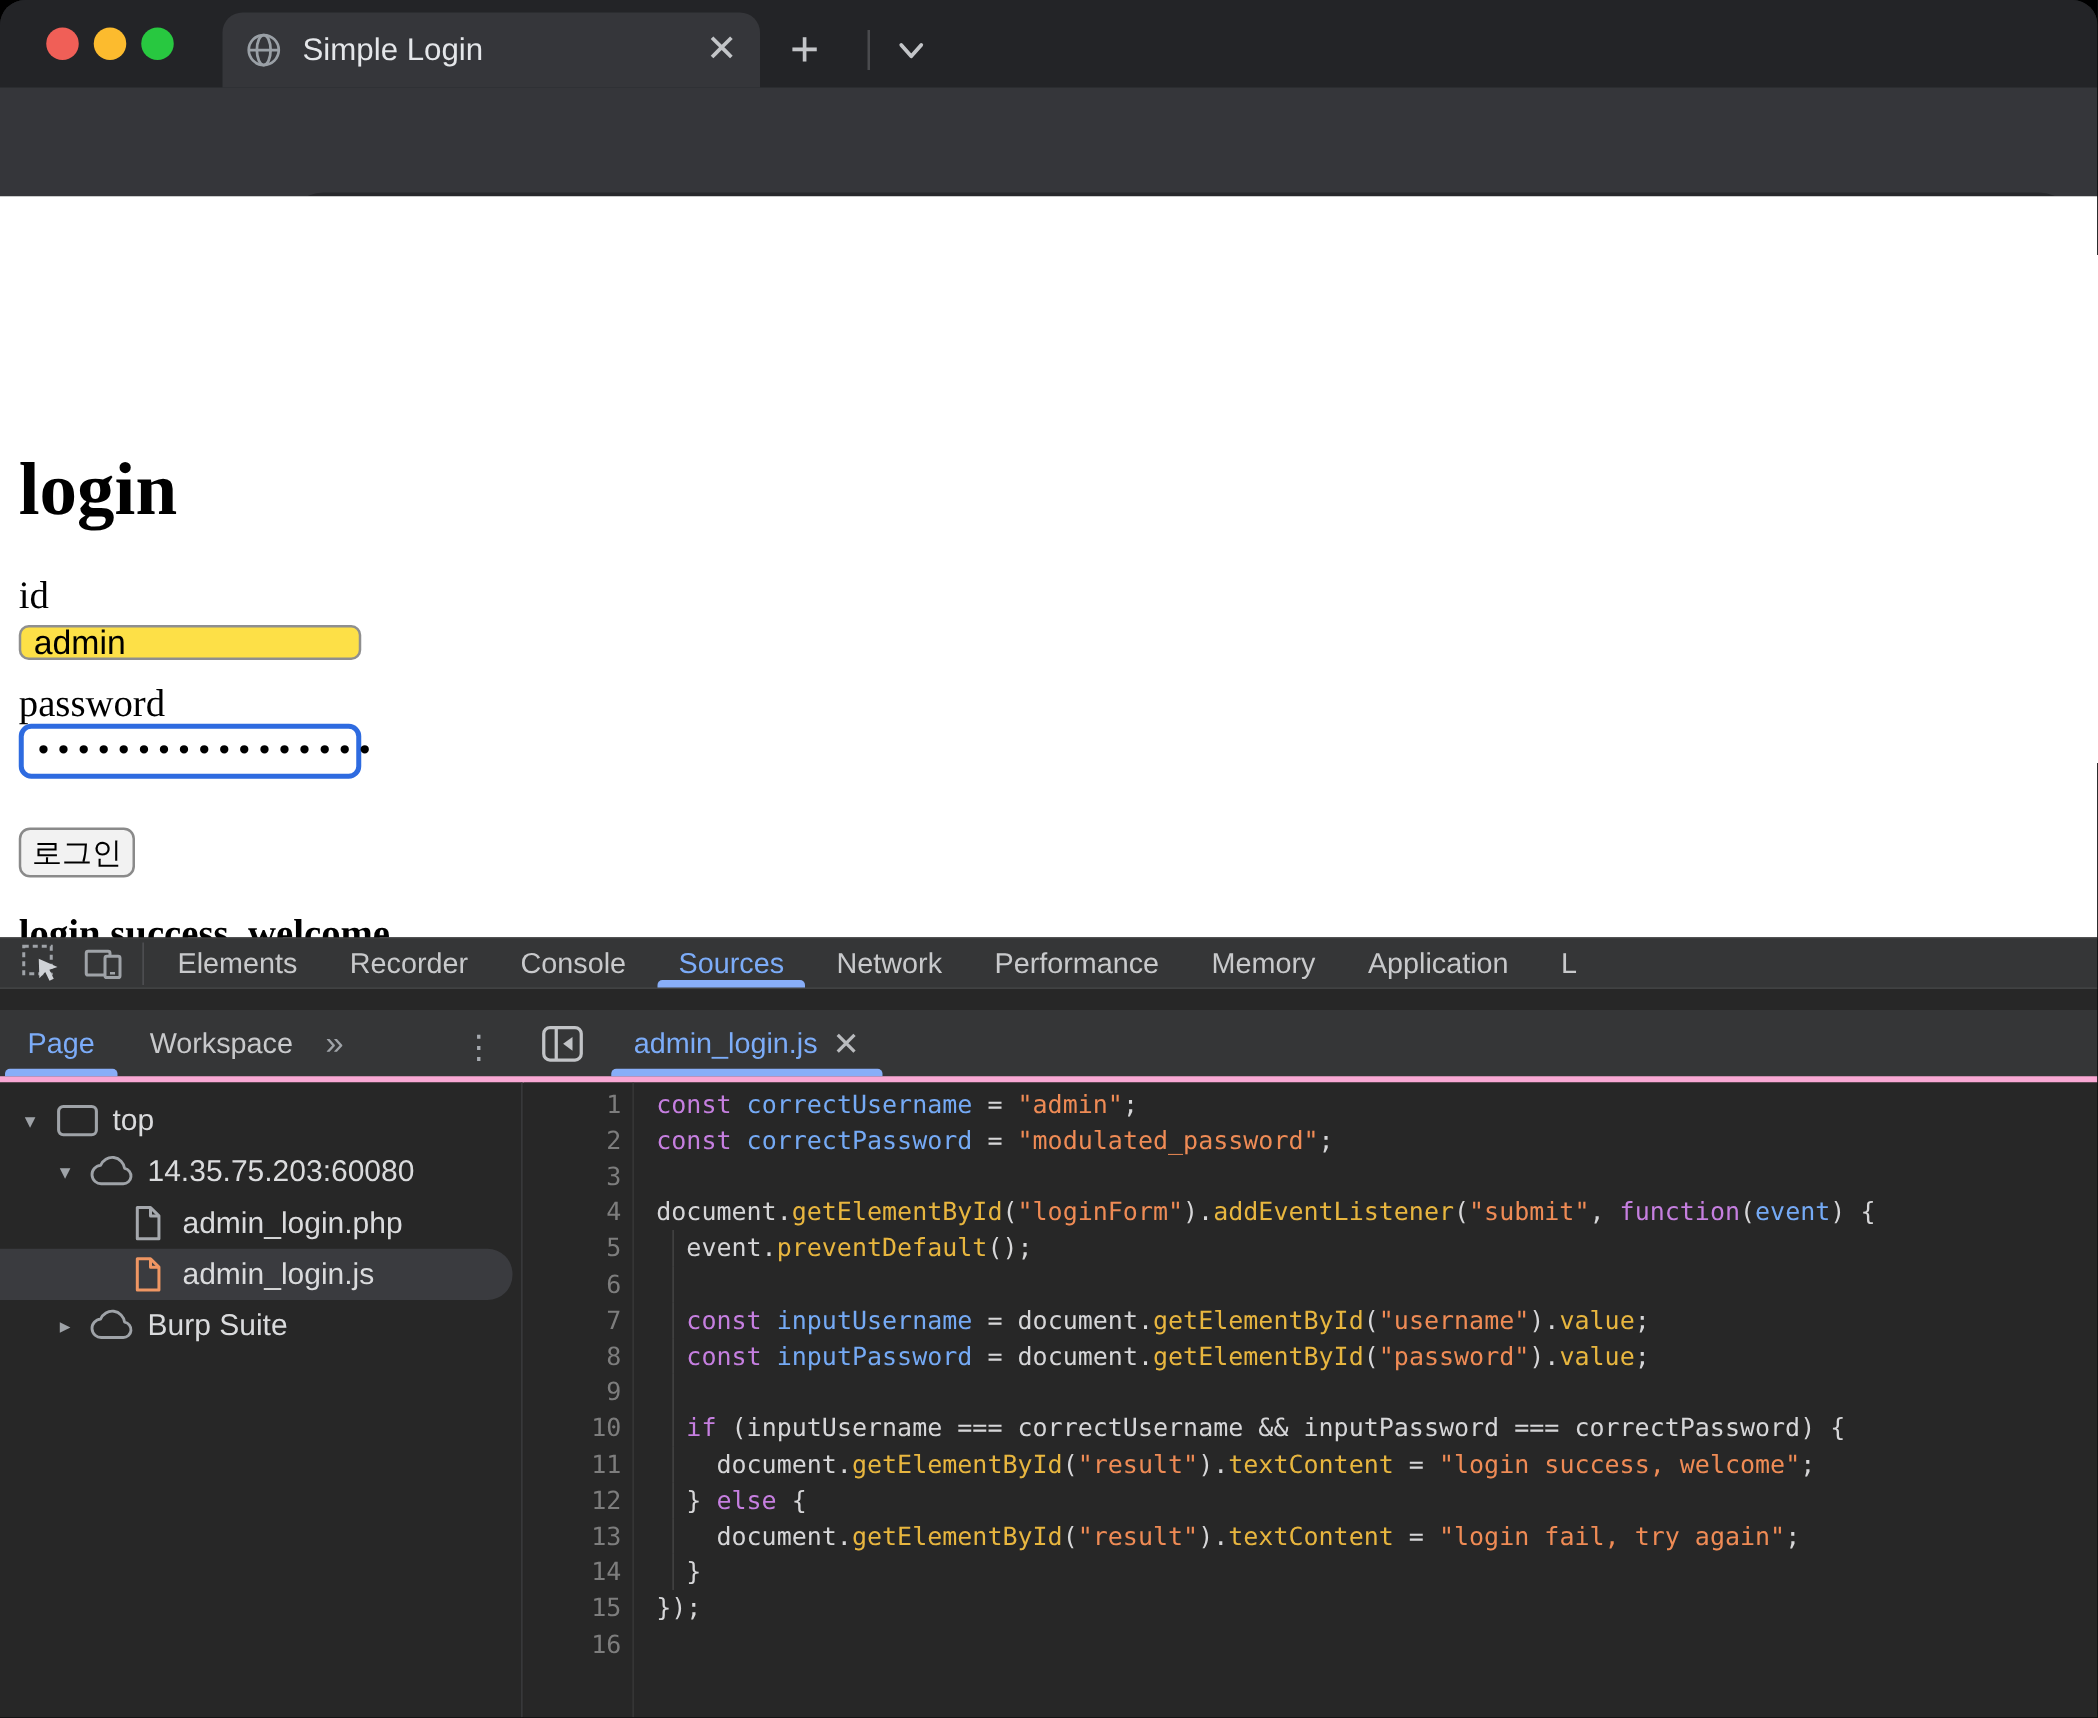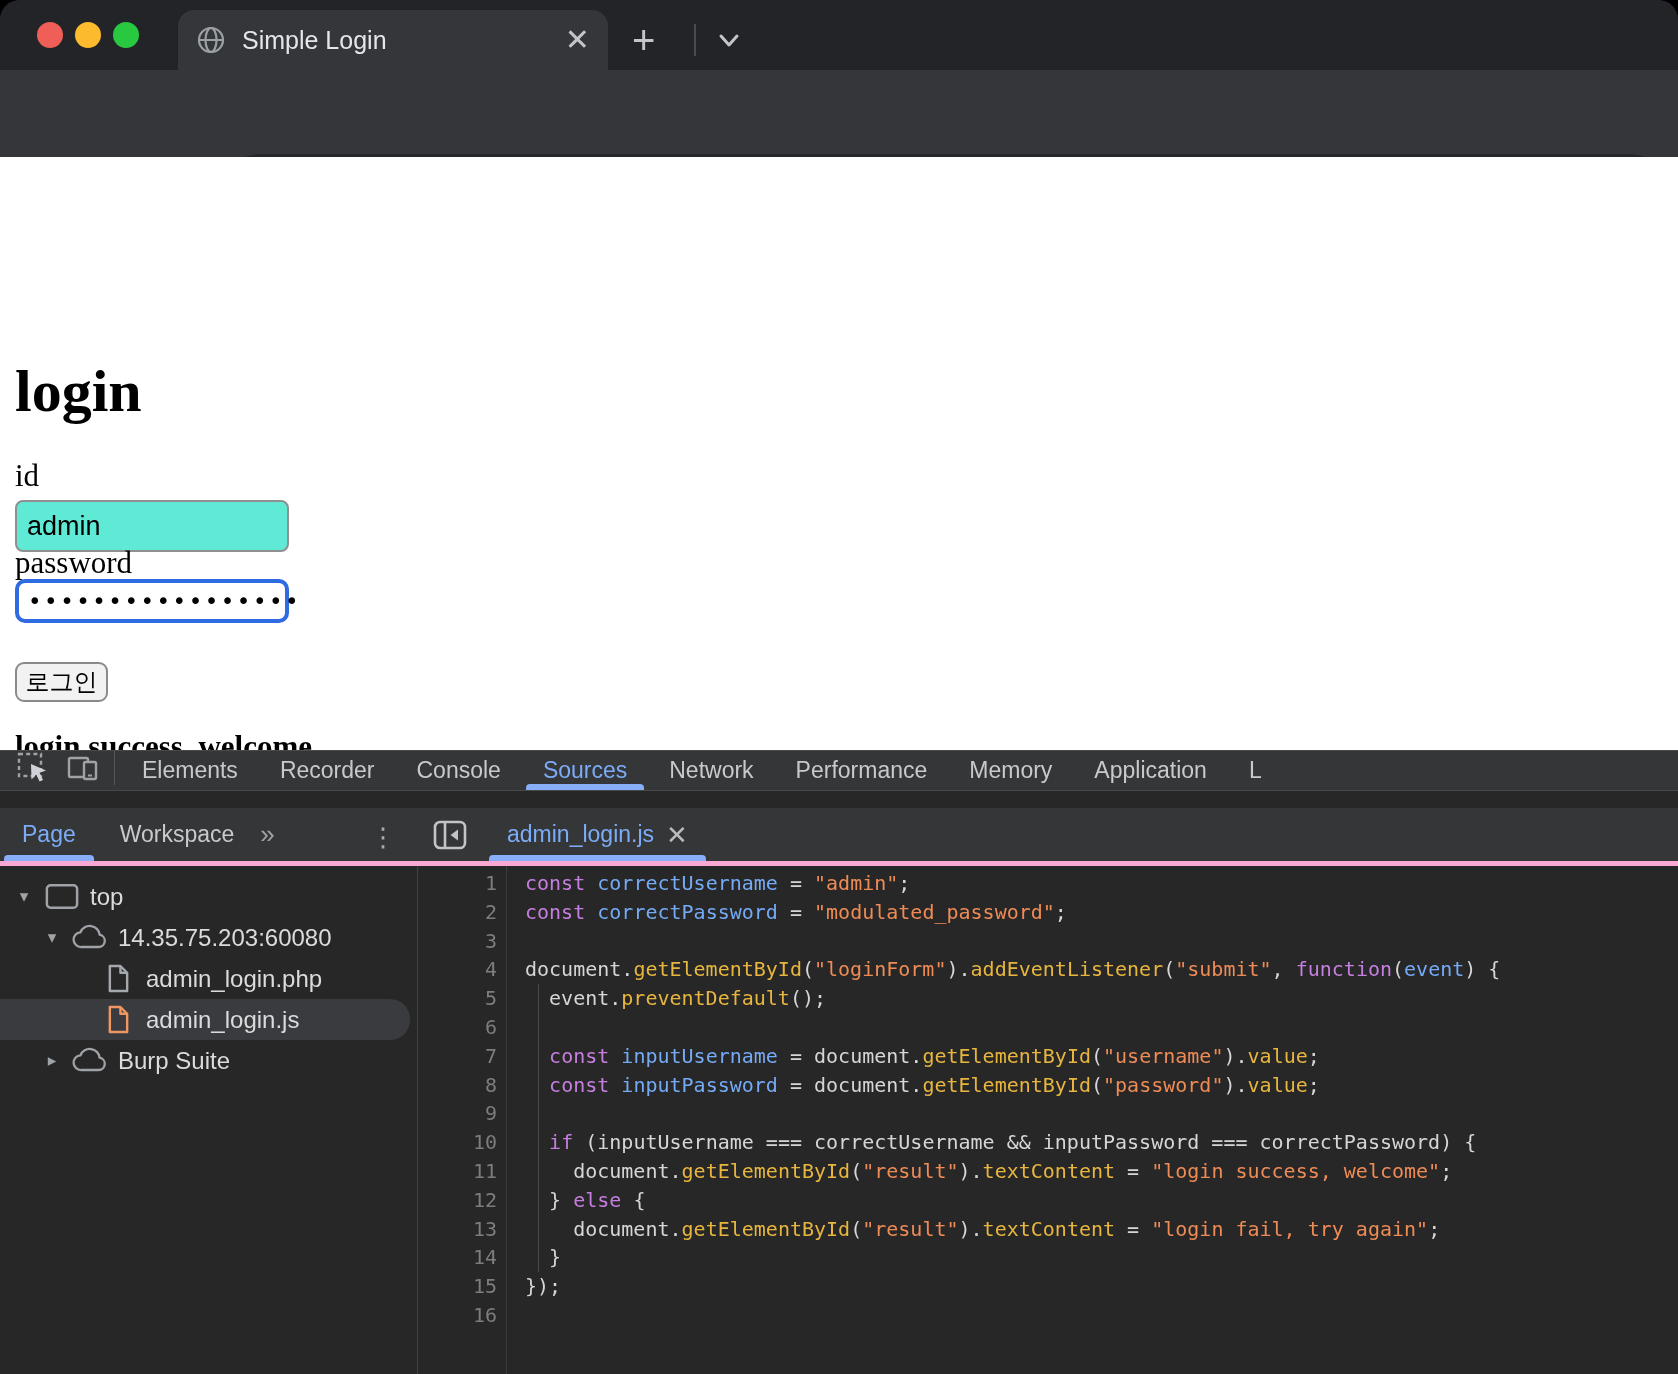--- a/index.html
+++ b/index.html
@@ -26,34 +26,34 @@
   .omnibox{position:absolute;left:228px;top:84px;width:1434px;height:62px;background:#27282b;border-radius:31px;
            display:flex;align-items:center;}
   .chip{display:flex;align-items:center;margin-left:12px;height:50px;border:2px solid #5d5e61;border-radius:25px;
         padding:0 20px 0 14px;color:#d6d7d9;font-size:24px;gap:10px;}
   .url{margin-left:18px;color:#d7d9dc;font-size:28px;letter-spacing:.3px;white-space:nowrap;}
   
   .page{position:absolute;left:0;top:157px;width:100%;height:593px;background:#fff;color:#000;
         font-family:"Liberation Serif",serif;}
   .page h1{position:absolute;left:15px;top:204px;margin:0;font-size:60px;line-height:1;font-weight:bold;}
   .flabel{position:absolute;left:15px;font-size:31px;line-height:1;}
-  .tinput{position:absolute;left:15px;width:274px;height:52px;border:2px solid #8f8f8f;border-radius:8px;
-          font-family:"Liberation Sans",sans-serif;font-size:27px;padding:0 10px;color:#000;background:#5eead4;}
+  .tinput{position:absolute;left:15px;width:274px;height:28px;border:2px solid #8f8f8f;border-radius:8px;
+          font-family:"Liberation Sans",sans-serif;font-size:27px;padding:0 10px;color:#000;background:#fde047;}
   .pinput{position:absolute;left:15px;width:274px;height:44px;border:4px solid #2e6be0;border-radius:10px;
           background:#fff;display:flex;align-items:center;padding:0 9px;}
   .dots{font-family:"DejaVu Sans",sans-serif;font-size:23px;letter-spacing:2.5px;line-height:1;}
   .caret{display:inline-block;width:2px;height:30px;background:#000;margin-left:1px;vertical-align:middle;}
   .kbtn{position:absolute;left:15px;width:93px;height:40px;background:#f2f2f2;border:2px solid #8a8a8a;
         border-radius:9px;font-size:24px;color:#000;display:flex;align-items:center;justify-content:center;
         font-family:Liberation Serif, serif;}
   .result{position:absolute;left:15px;font-size:31px;line-height:1.1;font-weight:bold;}
   
   .devtools{position:absolute;left:0;top:750px;width:100%;height:624px;background:#272727;border-top:1px solid #4a4a4c;}
   .dt-tabbar{position:absolute;left:0;top:0;width:100%;height:40px;background:#353637;border-bottom:1px solid #474849;
-             display:flex;}
+             display:flex;align-items:center;}
   .dt-iconbtn{width:34px;height:34px;margin-left:16px;flex:0 0 auto;}
   .dt-sep{width:1px;height:34px;background:#55565a;margin:0 6px 0 14px;flex:0 0 auto;}
   .dt-tab{position:relative;height:100%;display:flex;align-items:center;padding:0 21px;color:#c8c9cb;
           font-size:23px;white-space:nowrap;flex:0 0 auto;}
   .dt-tab.active{color:#7cacf8;}
   .dt-tab.active::after{content:"";position:absolute;left:4px;right:4px;bottom:0;height:6px;background:#88aef8;
           border-radius:4px 4px 0 0;}
   .dt-subbar{position:absolute;left:0;top:57px;width:100%;height:58px;background:#353637;border-bottom:5px solid #f9a8d4;}
   .side-tabs{position:absolute;left:0;top:0;width:418px;height:100%;display:flex;align-items:center;}
   .side-tab{position:relative;height:100%;display:flex;align-items:center;padding:0 22px;font-size:23px;color:#c8c9cb;}

